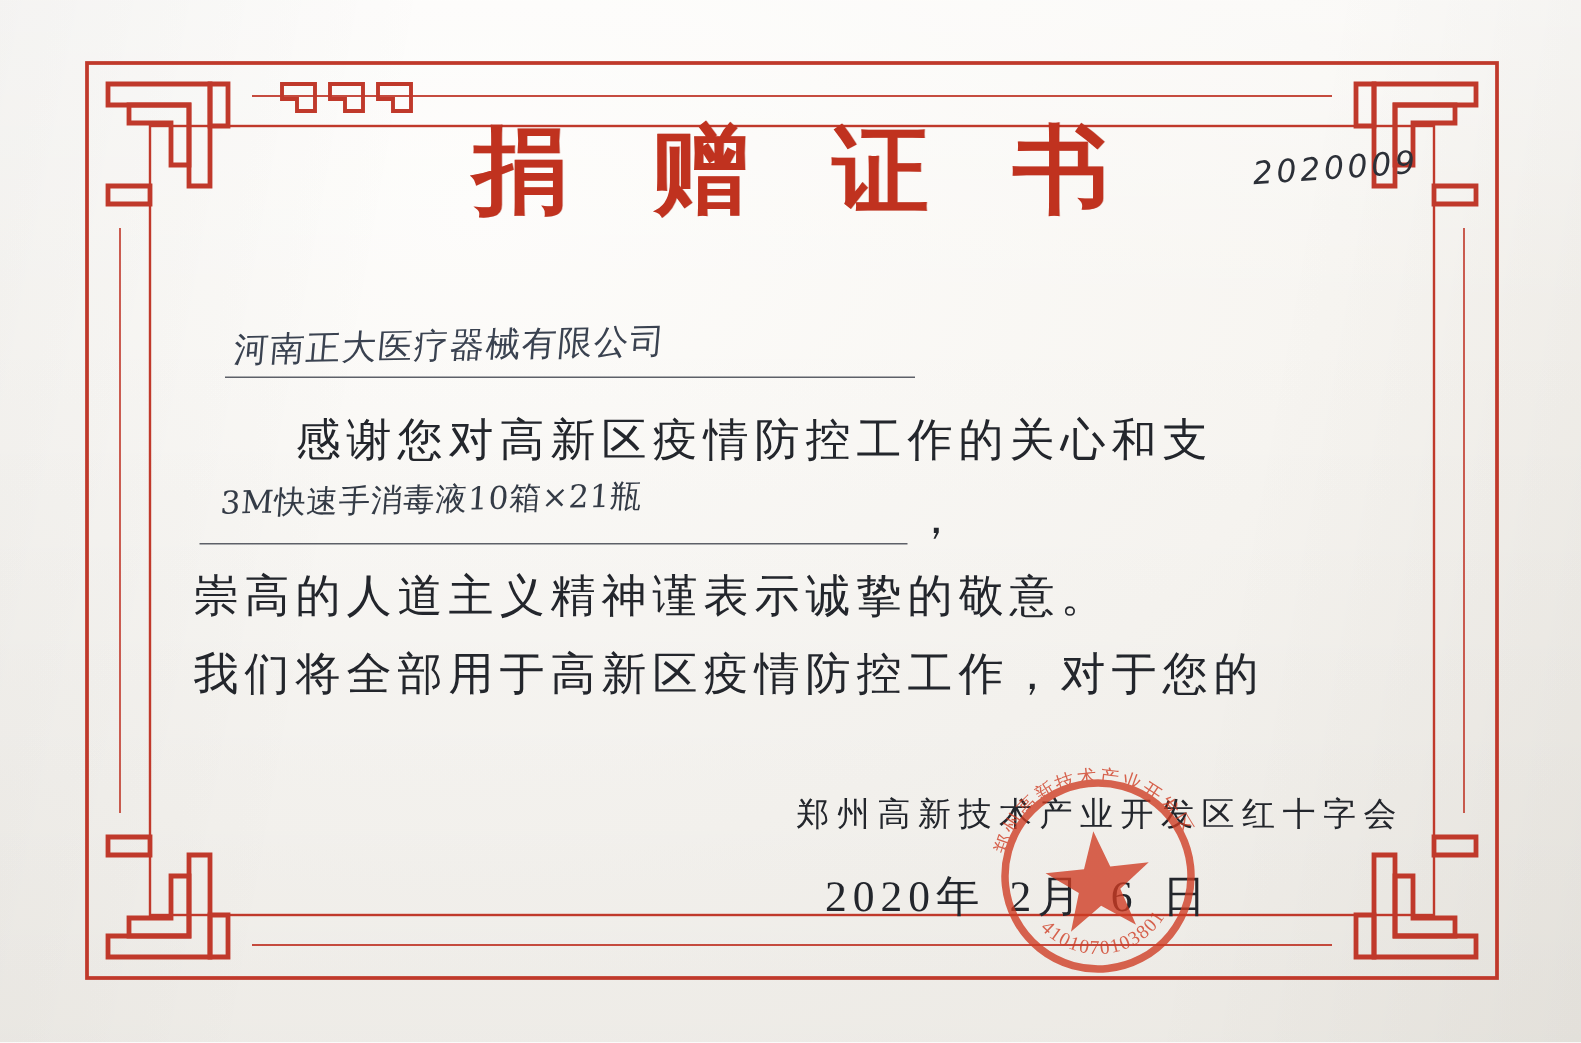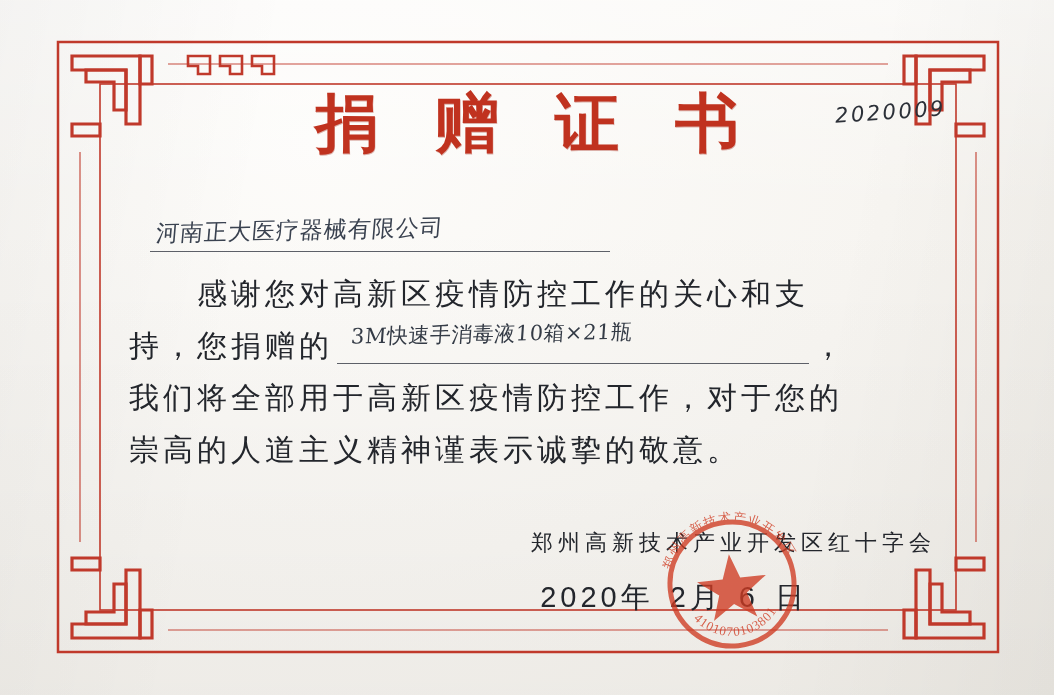--- a/index.html
+++ b/index.html
@@ -65,21 +65,21 @@
     color: #2c3038;
     letter-spacing: 2.5px;
     transform: rotate(-4deg);
     font-style: italic;
   }
 
   .title {
     position: absolute;
     left: 0;
     right: 0;
-    top: 80px;
+    top: 70px;
     text-align: center;
     font-family: "Liberation Serif", "DejaVu Serif", serif;
     font-size: 64px;
     font-weight: bold;
     color: #c0321f;
     letter-spacing: 20px;
     text-indent: 20px;
     text-shadow: 0.5px 0.5px 0 rgba(160,40,25,0.35);
   }
 
@@ -162,21 +162,21 @@
   .date-row {
     position: absolute;
     right: 246px;
     top: 578px;
     font-size: 29px;
     letter-spacing: 4px;
     color: #23262c;
     white-space: nowrap;
   }
   .date-row .num {
-    font-family: Liberation Sans, sans-serif;
+    font-family: Liberation Serif, serif;
     margin-top: 34px;
   }
   .date-row .gap { display: inline-block; width: 16px; }
 
   
   .seal {
     position: absolute;
     left: 648px;
     top: 500px;
     width: 168px;
@@ -257,26 +257,26 @@
 
     <div class="recipient-row">
       <span class="recipient-name">河南正大医疗器械有限公司</span>
       <span class="recipient-rule"></span>
     </div>
 
     <div class="body-text">
       <span class="body-line line1">感谢您对高新区疫情防控工作的关心和支</span>
 
       <span class="body-line">
-        <span>持，您捐赠的</span><span class="inline-fill"><span class="hand">3M快速手消毒液10箱×21瓶</span></span><span>，</span>
+        <span class="inline-fill"><span class="hand">3M快速手消毒液10箱×21瓶</span></span><span>，</span>
       </span>
 
+      <span class="body-line">崇高的人道主义精神谨表示诚挚的敬意。</span>
+
       <span class="body-line">我们将全部用于高新区疫情防控工作，对于您的</span>
-
-      <span class="body-line">崇高的人道主义精神谨表示诚挚的敬意。</span>
     </div>
 
     <div class="signer">郑州高新技术产业开发区红十字会</div>
 
     <div class="date-row">
       <span class="num">2020</span><span>年</span><span class="gap"></span><span class="num">2</span><span>月</span><span class="gap"></span><span class="num">6</span><span class="gap"></span><span>日</span>
     </div>
 
     <div class="seal">
       <svg width="168" height="168" viewBox="0 0 168 168" xmlns="http://www.w3.org/2000/svg">

